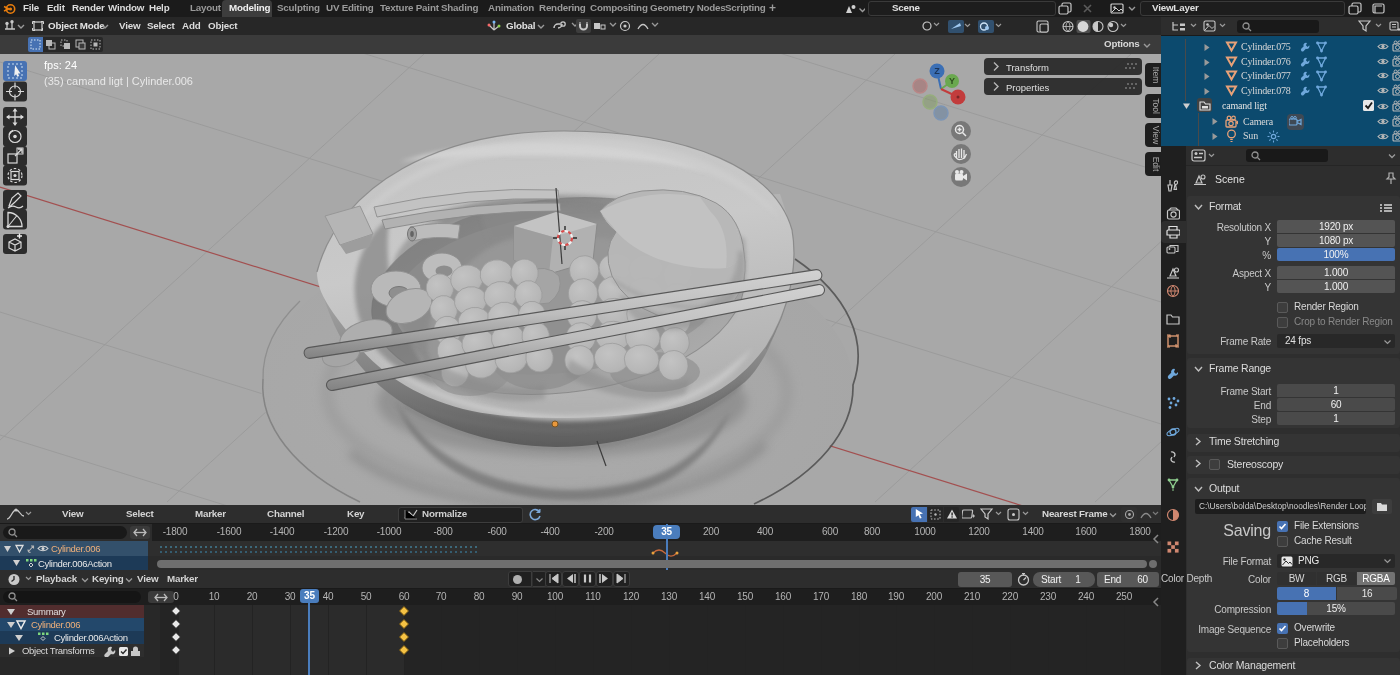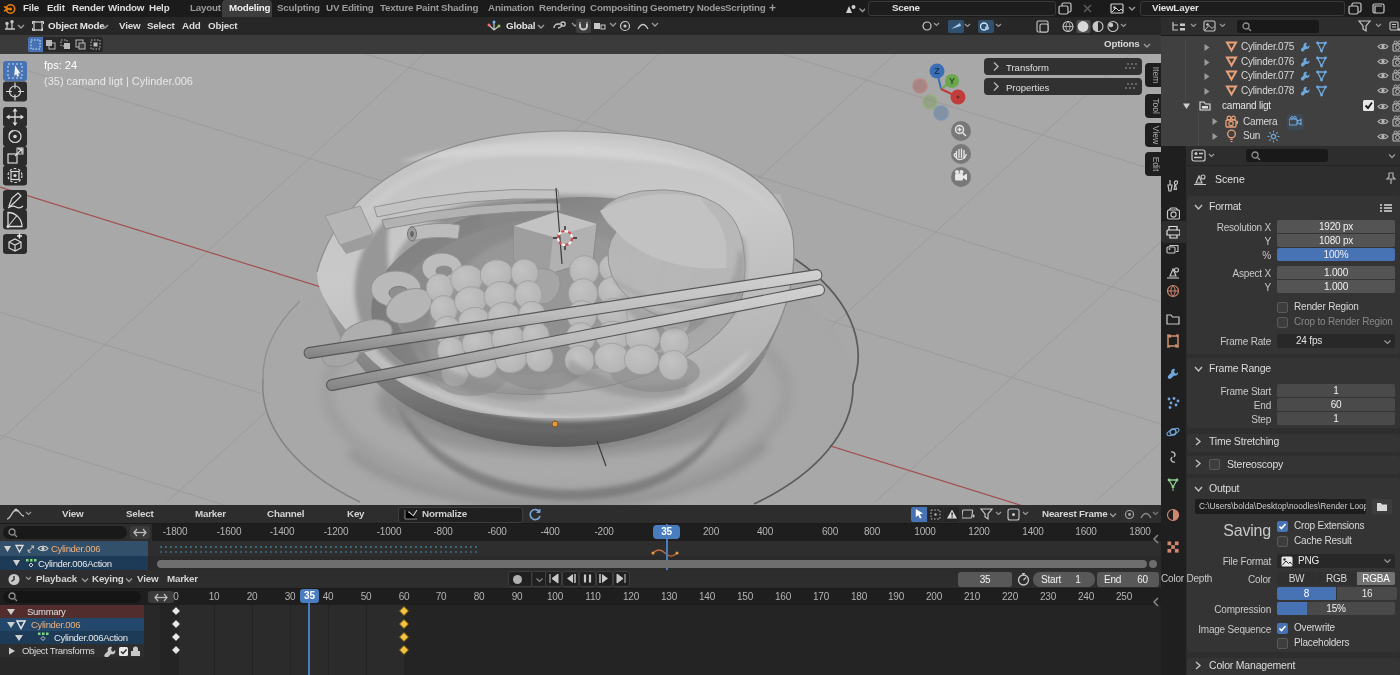--- a/index.html
+++ b/index.html
@@ -767,21 +767,21 @@
 <svg class="abs" style="left:171px;top:75px" width="10" height="10" viewBox="0 0 10 10">
         <path d="M5,0.5 L9.5,5 L5,9.5 L0.5,5 Z" fill="#e8e8e8" stroke="#1a1a1a" stroke-width="1"></path>
       </svg>
 <svg class="abs" style="left:399px;top:75px" width="10" height="10" viewBox="0 0 10 10">
         <path d="M5,0.5 L9.5,5 L5,9.5 L0.5,5 Z" fill="#f5c244" stroke="#7a5a10" stroke-width="1"></path>
       </svg>
 <div class="abs" style="left:308px;top:19px;width:2px;height:86px;background:#4a7dbd"></div>
 <div class="abs" style="left:300px;top:19px;width:19px;height:14px;background:#4a7dbd;border-radius:3px;text-align:center;font-size:10px;color:#fff;font-weight:bold;line-height:14px">35</div>
 </div>
 
-<div class="abs" id="outliner" style="left:1161px;top:17px;width:239px;height:129px;background:#404040;overflow:hidden;">
+<div class="abs" id="outliner" style="left:1161px;top:17px;width:239px;height:129px;background:#0c4a6e;overflow:hidden;font-family:Liberation Serif, serif;">
 <div class="abs" style="left:0;top:0;width:239px;height:19px;background:#2d2d2d;border-bottom:1px solid #1a1a1a"></div>
 <svg class="abs" style="left:10px;top:3px" width="30" height="13" viewBox="0 0 30 13">
         <path d="M2,2 v8 h5 M2,5 h5" stroke="#c8c8c8" stroke-width="1.2" fill="none"></path>
         <rect x="9" y="3.5" width="5" height="2.5" fill="#c8c8c8"></rect>
         <rect x="9" y="8" width="5" height="2.5" fill="#c8c8c8"></rect>
         <path d="M20,4 l2.5,2.5 l2.5,-2.5" fill="none" stroke="#9a9a9a" stroke-width="1.2"></path>
       </svg>
 <svg class="abs" style="left:42px;top:3px" width="30" height="13" viewBox="0 0 30 13">
         <rect x="1" y="1" width="11" height="10" rx="1.5" fill="none" stroke="#c8c8c8" stroke-width="1.1"></rect>
         <circle cx="4.5" cy="4.5" r="1.3" fill="#c8c8c8"></circle>
@@ -1114,21 +1114,21 @@
 <div class="abs" style="left:116px;top:102px;width:118px;height:13px;background:#4772b3;border-radius:2px;font-size:10px;letter-spacing:-0.2px;color:#f0f0f0;line-height:13px;text-align:center">100%</div>
 <div class="abs" style="left:0px;top:122px;width:110px;text-align:right;font-size:10px;letter-spacing:-0.2px;color:#c8c8c8">Aspect X</div>
 <div class="abs" style="left:116px;top:120px;width:118px;height:13px;background:#545454;border-radius:2px 2px 0 0;font-size:10px;letter-spacing:-0.2px;color:#f0f0f0;line-height:13px;text-align:center">1.000</div>
 <div class="abs" style="left:0px;top:136px;width:110px;text-align:right;font-size:10px;letter-spacing:-0.2px;color:#c8c8c8">Y</div>
 <div class="abs" style="left:116px;top:134px;width:118px;height:13px;background:#545454;border-radius:0 0 2px 2px;font-size:10px;letter-spacing:-0.2px;color:#f0f0f0;line-height:13px;text-align:center">1.000</div>
 <div class="abs" style="left:116px;top:156px;width:11px;height:11px;background:#3d3d3d;border:1px solid #5a5a5a;border-radius:2px"></div>
 <span class="abs" style="left:133px;top:155px;font-size:10px;letter-spacing:-0.2px;color:#d8d8d8">Render Region</span>
 <div class="abs" style="left:116px;top:171px;width:11px;height:11px;background:#3d3d3d;border:1px solid #5a5a5a;border-radius:2px"></div>
 <span class="abs" style="left:133px;top:170px;font-size:10px;letter-spacing:-0.2px;color:#888888">Crop to Render Region</span>
 <div class="abs" style="left:0px;top:190px;width:110px;text-align:right;font-size:10px;letter-spacing:-0.2px;color:#c8c8c8">Frame Rate</div>
-<div class="abs" style="left:116px;top:188px;width:118px;height:14px;background:#282828;border-radius:2px;font-size:10px;letter-spacing:-0.2px;color:#e0e0e0;line-height:14px;text-align:left"><span style="margin-left:19px">24 fps</span></div>
+<div class="abs" style="left:116px;top:188px;width:118px;height:14px;background:#282828;border-radius:2px;font-size:10px;letter-spacing:-0.2px;color:#e0e0e0;line-height:14px;text-align:left"><span style="margin-left:8px">24 fps</span></div>
 <span class="abs" style="left:124px;top:190px;font-size:10px;letter-spacing:-0.2px;color:#e0e0e0"></span>
 <svg class="abs" style="left:222px;top:193px" width="9" height="7" viewBox="0 0 9 7">
         <path d="M1.5,1.5 l3,3 l3,-3" fill="none" stroke="#9a9a9a" stroke-width="1.2"></path>
       </svg>
 <div class="abs" style="left:26px;top:212px;width:213px;height:70px;background:#343434;border-radius:3px"></div>
 <svg class="abs" style="left:33px;top:219px" width="9" height="8" viewBox="0 0 9 8">
         <path d="M1,2 l3.5,4 L8,2" fill="none" stroke="#c0c0c0" stroke-width="1.4"></path>
       </svg>
 <span class="abs" style="left:48px;top:216px;font-size:10.5px;letter-spacing:-0.2px;color:#dcdcdc">Frame Range</span>
 <div class="abs" style="left:0px;top:240px;width:110px;text-align:right;font-size:10px;letter-spacing:-0.2px;color:#c8c8c8">Frame Start</div>
@@ -1157,21 +1157,21 @@
 <div class="abs" style="left:34px;top:353px;width:171px;height:15px;background:#1d1d1d;border-radius:2px;font-size:8.3px;color:#cfcfcf;line-height:15px;text-align:left;padding-left:4px;white-space:nowrap;overflow:hidden">C:\Users\bolda\Desktop\noodles\Render Loop\</div>
 <div class="abs" style="left:211px;top:353px;width:20px;height:15px;background:#3d3d3d;border-radius:2px"></div>
 <svg class="abs" style="left:215px;top:356px" width="12" height="10" viewBox="0 0 12 10">
         <path d="M1,1 h4 l1,1.5 h5 V9 H1 Z" fill="#d8d8d8"></path>
       </svg>
 <div class="abs" style="left:0px;top:376px;width:110px;text-align:right;font-size:16px;letter-spacing:-0.2px;color:#c8c8c8">Saving</div>
 <div class="abs" style="left:116px;top:375px;width:11px;height:11px;background:#4772b3;border-radius:2px"></div>
 <svg class="abs" style="left:117px;top:376px" width="9" height="9" viewBox="0 0 9 9">
         <path d="M1.5,4.5 l2,2 L7.5,2" fill="none" stroke="#fff" stroke-width="1.6"></path>
       </svg>
-<span class="abs" style="left:133px;top:374px;font-size:10px;letter-spacing:-0.2px;color:#d8d8d8">Crop Extensions</span>
+<span class="abs" style="left:133px;top:374px;font-size:10px;letter-spacing:-0.2px;color:#d8d8d8">File Extensions</span>
 <div class="abs" style="left:116px;top:390px;width:11px;height:11px;background:#3d3d3d;border:1px solid #5a5a5a;border-radius:2px"></div>
 <span class="abs" style="left:133px;top:389px;font-size:10px;letter-spacing:-0.2px;color:#d8d8d8">Cache Result</span>
 <div class="abs" style="left:0px;top:410px;width:110px;text-align:right;font-size:10px;letter-spacing:-0.2px;color:#c8c8c8">File Format</div>
 <div class="abs" style="left:116px;top:408px;width:118px;height:14px;background:#282828;border-radius:2px"></div>
 <svg class="abs" style="left:120px;top:410px" width="12" height="11" viewBox="0 0 12 11">
         <rect x="0.5" y="0.5" width="11" height="10" rx="1.5" fill="#e8e8e8"></rect>
         <circle cx="3.5" cy="3.5" r="1.2" fill="#282828"></circle>
         <path d="M1.5,9 L5,5 l2.5,2.5 L9,6 l2,2.5" fill="none" stroke="#282828" stroke-width="1"></path>
       </svg>
 <span class="abs" style="left:137px;top:409px;font-size:10px;letter-spacing:-0.2px;color:#e8e8e8">PNG</span>

